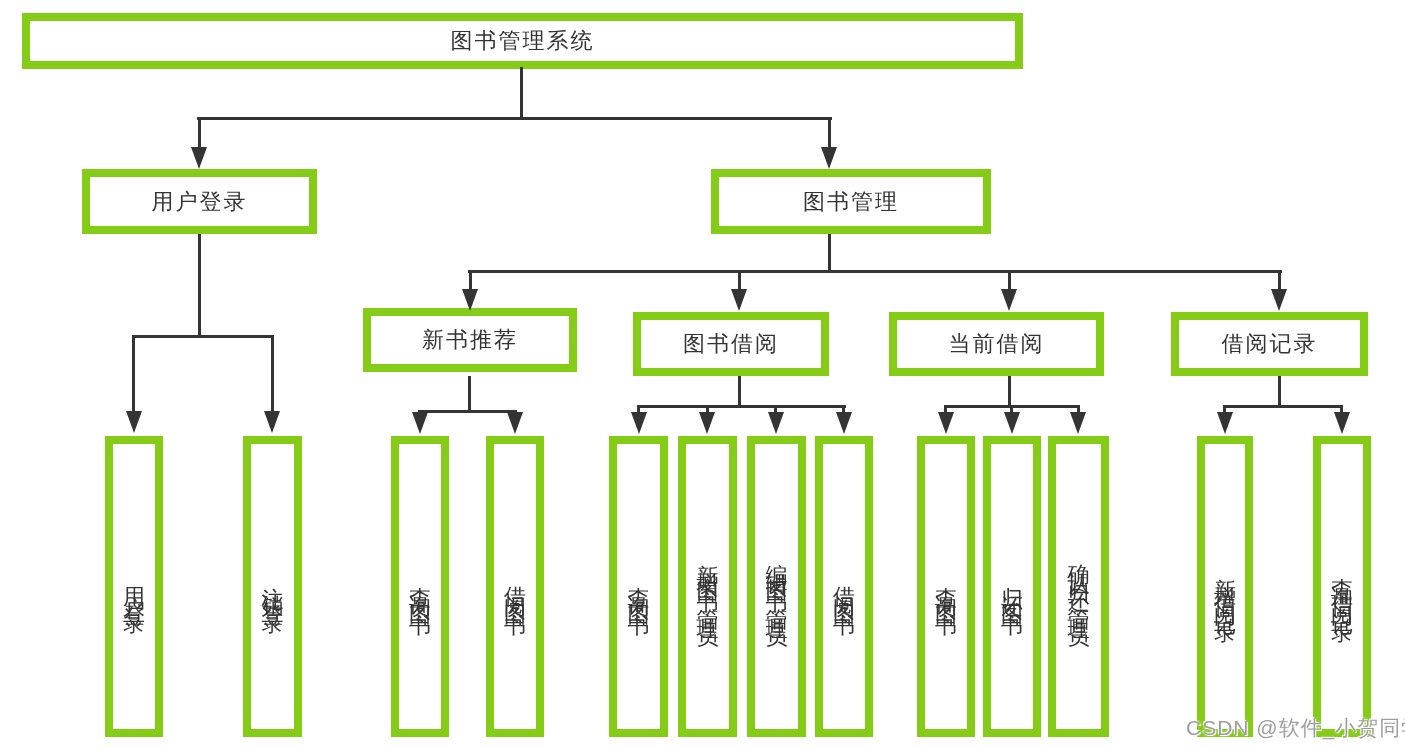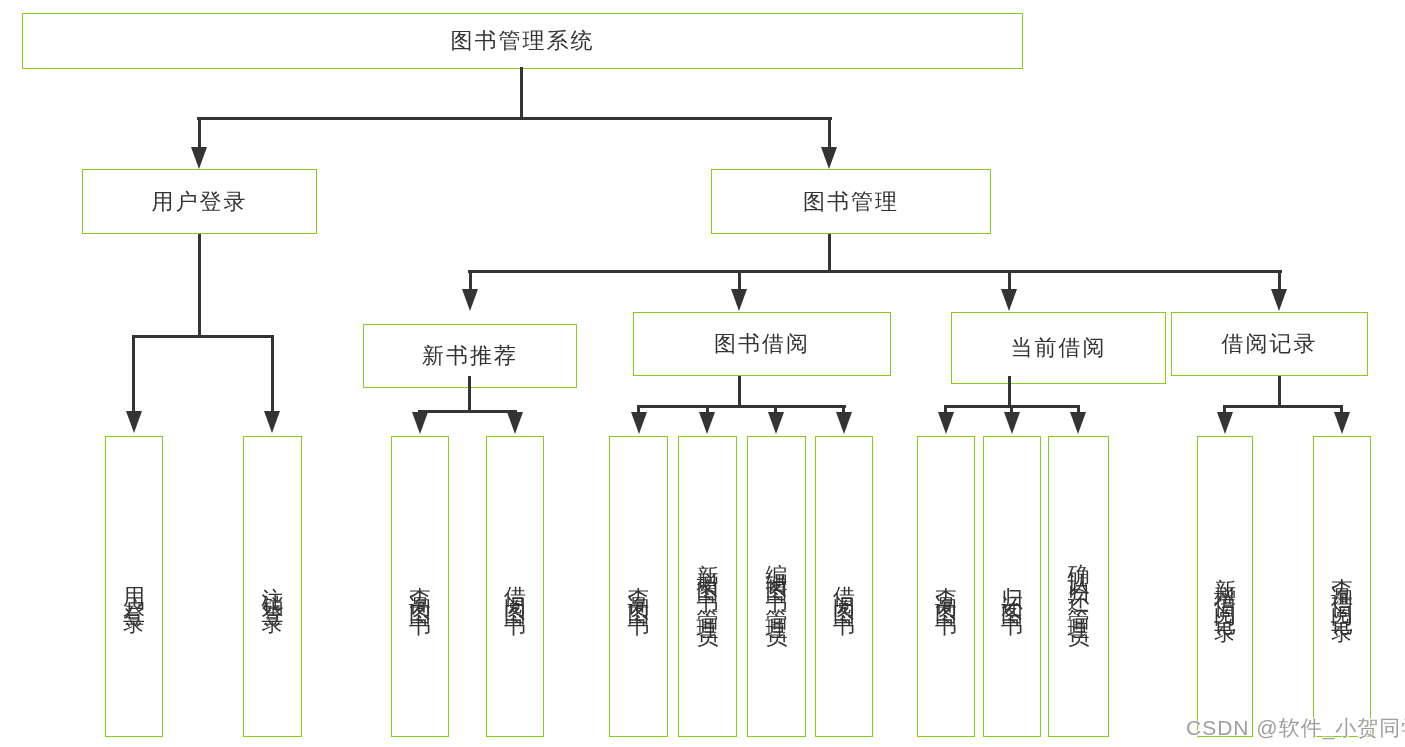--- a/index.html
+++ b/index.html
@@ -1,21 +1,21 @@
 <!DOCTYPE html>
 <html><head>
 <meta charset="utf-8">
 <style>
   html,body{margin:0;padding:0;background:#ffffff;}
   .canvas{
     position:relative;width:1405px;height:747px;background:#ffffff;overflow:hidden;
     font-family:"Liberation Sans","DejaVu Sans",sans-serif;color:#333333;
   }
   .box{
-    position:absolute;background:#ffffff;border:1px solid #84cc16;box-sizing:border-box;
+    position:absolute;background:#ffffff;border:8px solid #84cc16;box-sizing:border-box;
     display:flex;align-items:center;justify-content:center;
   }
   .hlabel{font-size:22px;letter-spacing:2px;white-space:nowrap;color:#333333;}
   .vlabel{
     writing-mode:vertical-rl;text-orientation:mixed;
     font-size:22px;letter-spacing:9px;color:#333333;line-height:1;
   }
   .line{position:absolute;background:#343434;}
   .line.v{width:3px;}
   .line.h{height:3px;}
@@ -39,27 +39,27 @@
     <span class="hlabel">图书管理系统</span>
   </div>
 
   <div class="box" style="left:82px;top:169px;width:235px;height:65px">
     <span class="hlabel">用户登录</span>
   </div>
   <div class="box" style="left:711px;top:169px;width:280px;height:65px">
     <span class="hlabel">图书管理</span>
   </div>
 
-  <div class="box" style="left:363px;top:324px;width:214px;height:64px">
+  <div class="box" style="left:363px;top:308px;width:214px;height:64px">
     <span class="hlabel">新书推荐</span>
   </div>
-  <div class="box" style="left:633px;top:312px;width:258px;height:64px">
+  <div class="box" style="left:633px;top:312px;width:196px;height:64px">
     <span class="hlabel">图书借阅</span>
   </div>
-  <div class="box" style="left:951px;top:312px;width:215px;height:72px">
+  <div class="box" style="left:889px;top:312px;width:215px;height:64px">
     <span class="hlabel">当前借阅</span>
   </div>
   <div class="box" style="left:1171px;top:312px;width:197px;height:64px">
     <span class="hlabel">借阅记录</span>
   </div>
 
   <div class="box" style="left:105px;top:436px;width:58px;height:301px">
     <span class="vlabel">用户登录</span>
   </div>
   <div class="box" style="left:243px;top:436px;width:59px;height:301px">

